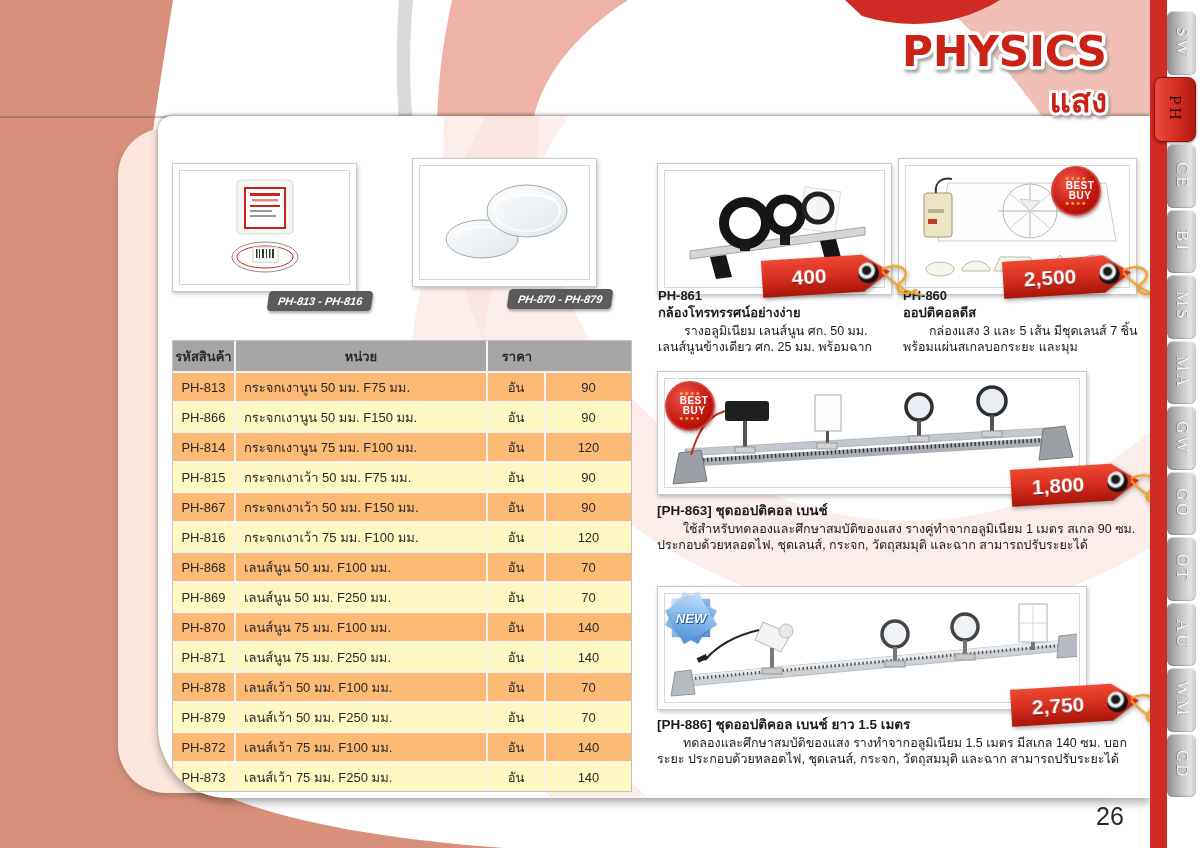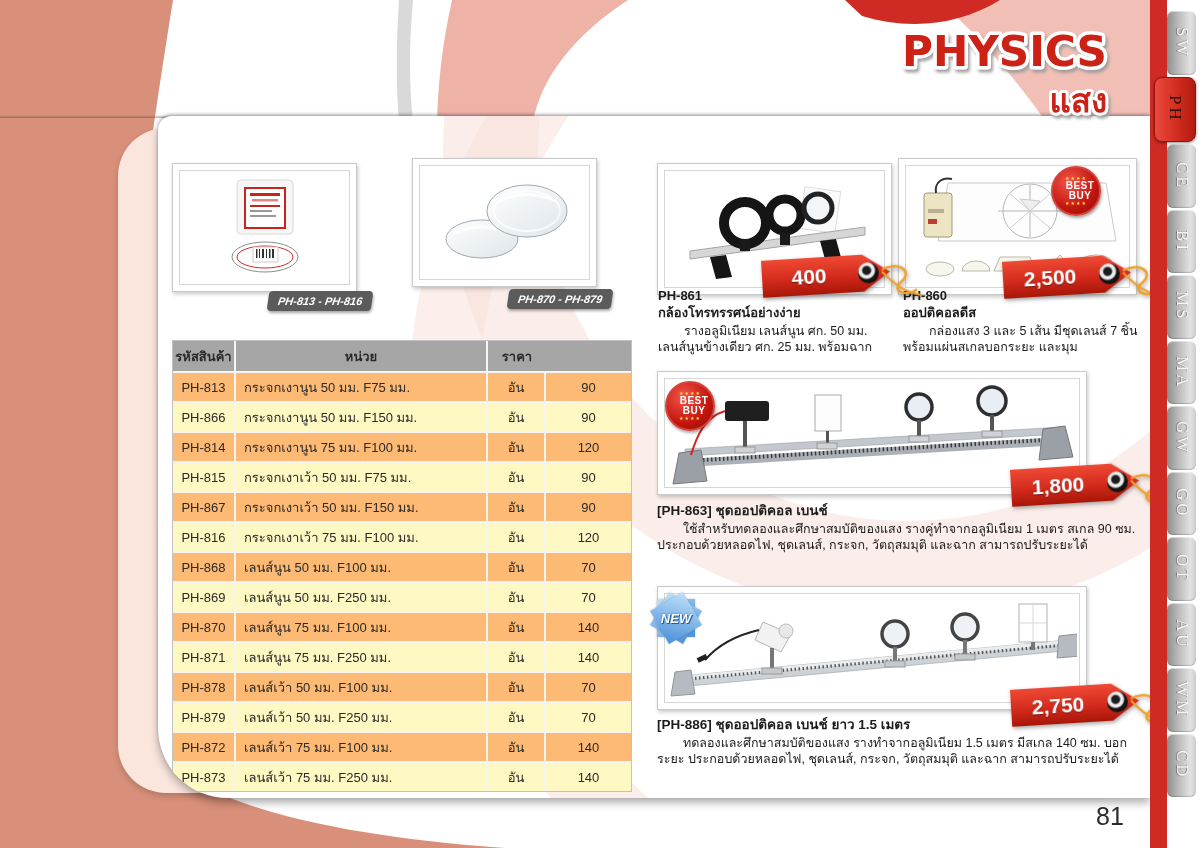--- a/index.html
+++ b/index.html
@@ -398,21 +398,21 @@
           <circle cx="298" cy="33" r="13" fill="#eef2f6" stroke="#444" stroke-width="3.5"></circle>
           <rect x="296" y="46" width="4" height="16" fill="#777"></rect>
           <rect x="288" y="60" width="20" height="6" fill="#c4c9ce" stroke="#999"></rect>
           <rect x="352" y="10" width="28" height="38" fill="#fff" stroke="#b0b0b0"></rect>
           <line x1="366" y1="10" x2="366" y2="48" stroke="#d8d8d8"></line>
           <line x1="352" y1="29" x2="380" y2="29" stroke="#d8d8d8"></line>
           <rect x="364" y="48" width="4" height="8" fill="#777"></rect>
         </svg>
       </div>
     </div>
-    <div class="new-badge" style="left:492px;top:476px">
+    <div class="new-badge" style="left:507px;top:476px">
       <i></i>
         <i></i>
         <i></i>
       <div class="new-label">NEW</div>
     </div>
     <div class="price-tag" style="left:853px;top:569px">
       <div class="tag-body"></div>
       <div class="tag-num">2,750</div>
       <div class="grommet"></div>
       <svg class="string" width="46" height="40">
@@ -470,14 +470,14 @@
   <svg class="title-block" width="295" height="118">
     <defs>
       <filter id="ts" x="-30%" y="-30%" width="160%" height="160%">
         <feDropShadow dx="2" dy="3" stdDeviation="1.6" flood-color="#9a9a9a" flood-opacity="0.9"></feDropShadow>
       </filter>
     </defs>
     <text x="262" y="56" text-anchor="end" font-family="DejaVu Sans, sans-serif" font-size="42" font-weight="bold" fill="#cc2018" stroke="#ffffff" stroke-width="7" paint-order="stroke" stroke-linejoin="round" textLength="205" lengthAdjust="spacingAndGlyphs" filter="url(#ts)">PHYSICS</text>
     <text x="262" y="102" text-anchor="end" font-family="DejaVu Sans, sans-serif" font-size="33" font-weight="bold" fill="#cc2018" stroke="#ffffff" stroke-width="6" paint-order="stroke" stroke-linejoin="round" filter="url(#ts)">แสง</text>
   </svg>
 
-  <div class="page-number">81</div>
+  <div class="page-number">26</div>
 </div>
 
 </body></html>

